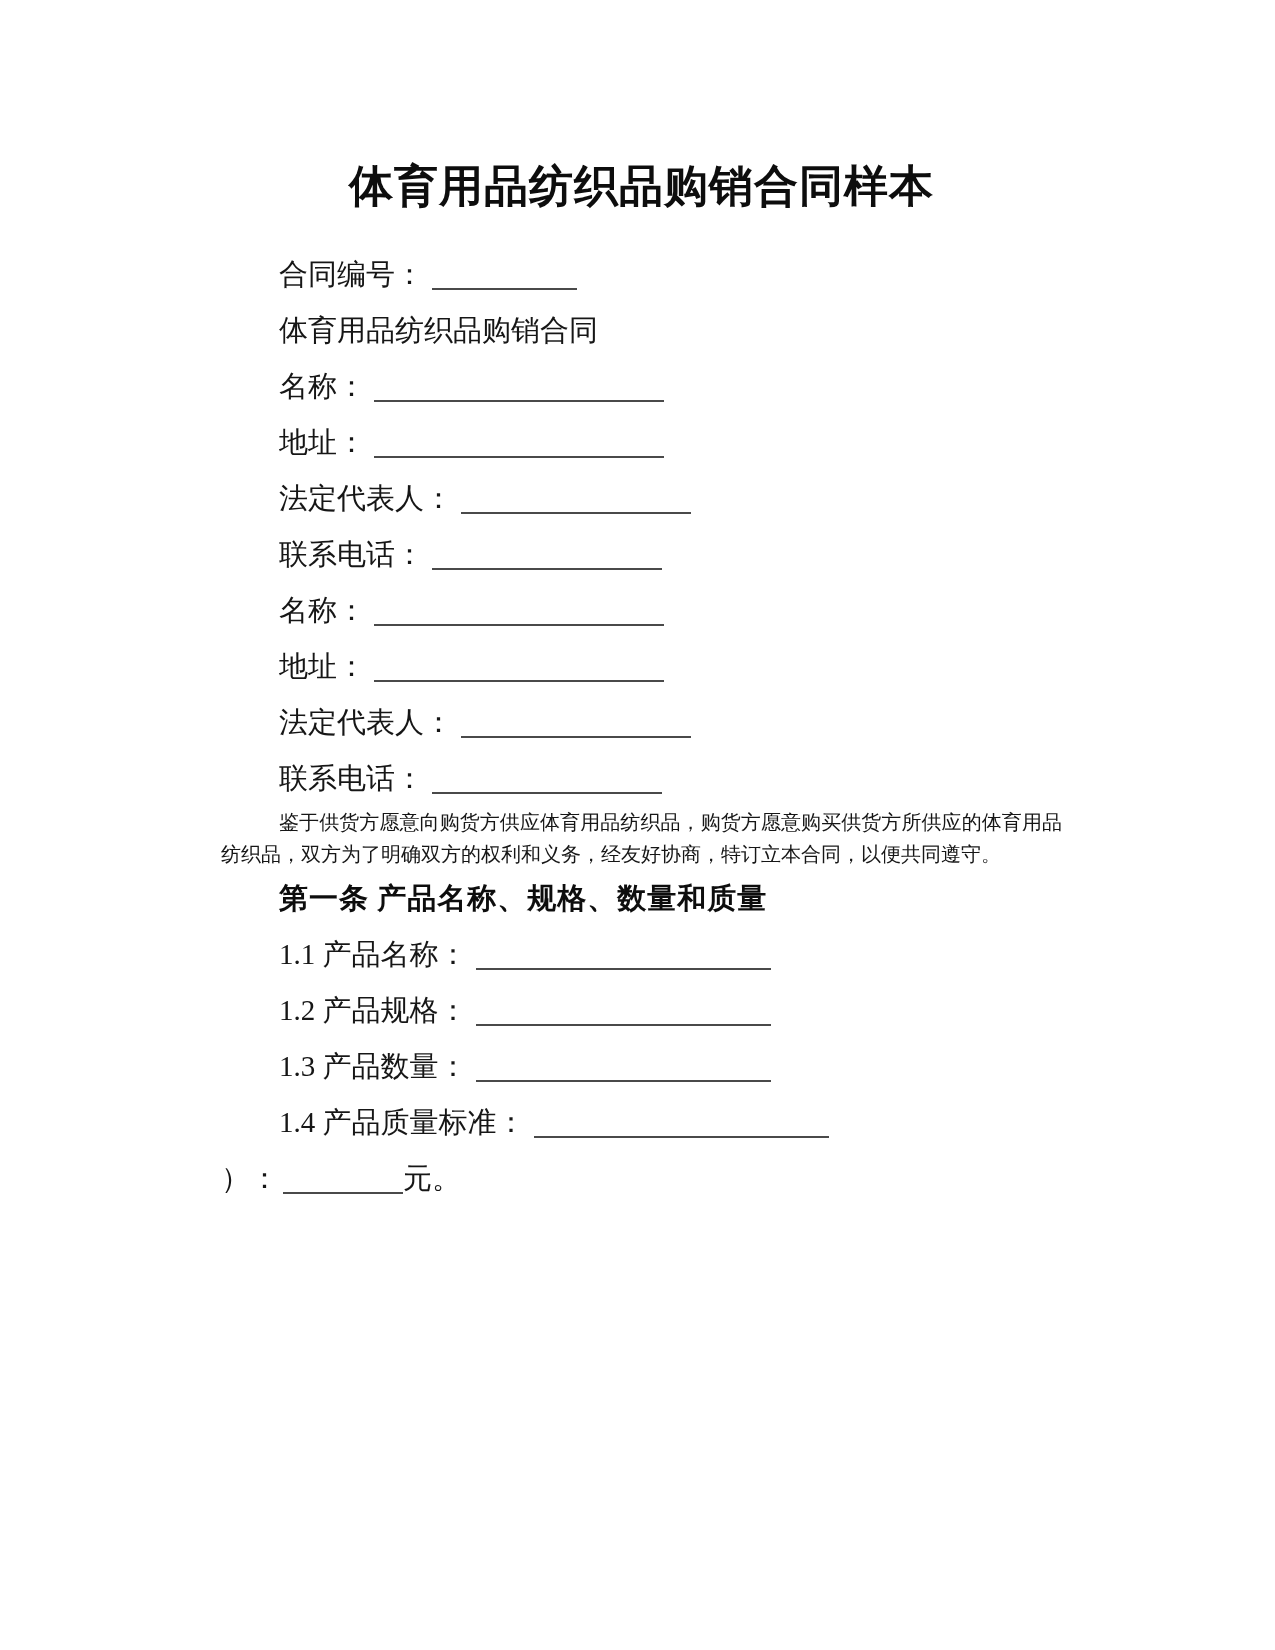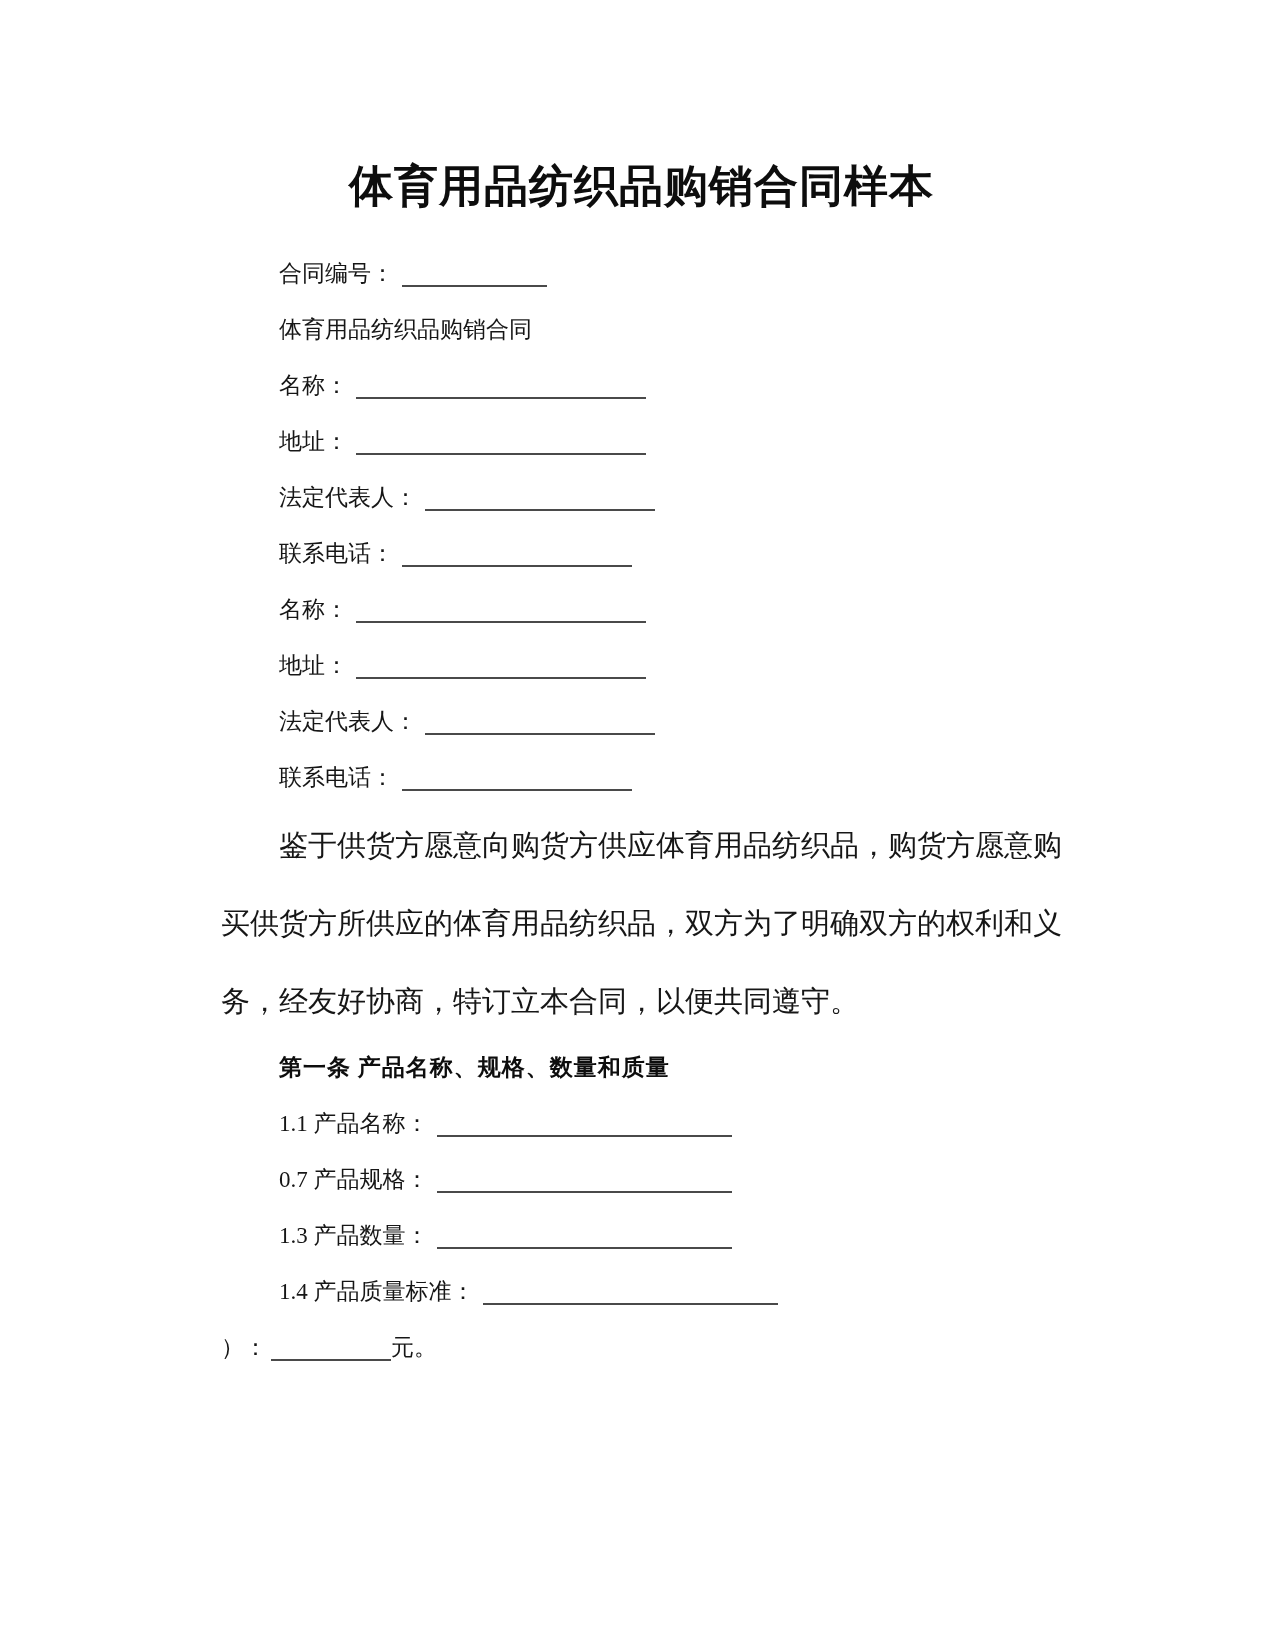--- a/index.html
+++ b/index.html
@@ -24,29 +24,29 @@
     text-align: center;
     font-size: 44px;
     font-weight: bold;
     line-height: 66px;
     letter-spacing: 1px;
     color: #0d0d0d;
     white-space: nowrap;
   }
   .row {
     margin: 0;
-    font-size: 23px;
+    font-size: 29px;
     line-height: 56px;
     white-space: nowrap;
   }
   .indent { padding-left: 58px; }
   .para {
     margin: 0;
-    font-size: 29px;
-    line-height: 78px;
+    font-size: 20px;
+    line-height: 32px;
     text-indent: 58px;
     text-align: justify;
     white-space: normal;
   }
   .heading {
     font-weight: bold;
     letter-spacing: 1px;
     color: #0d0d0d;
   }
   .blank {
@@ -91,21 +91,21 @@
   <p class="row indent"><span>法定代表人：</span><span class="blank bl-c"></span></p>
 
   <p class="row indent"><span>联系电话：</span><span class="blank bl-c"></span></p>
 
   <p class="para">鉴于供货方愿意向购货方供应体育用品纺织品，购货方愿意购买供货方所供应的体育用品纺织品，双方为了明确双方的权利和义务，经友好协商，特订立本合同，以便共同遵守。</p>
 
   <p class="row indent heading">第一条 产品名称、规格、数量和质量</p>
 
   <p class="row indent"><span>1.1 产品名称：</span><span class="blank bl-d"></span></p>
 
-  <p class="row indent"><span>0.7 产品规格：</span><span class="blank bl-d"></span></p>
+  <p class="row indent"><span>1.2 产品规格：</span><span class="blank bl-d"></span></p>
 
   <p class="row indent"><span>1.3 产品数量：</span><span class="blank bl-d"></span></p>
 
   <p class="row indent"><span>1.4 产品质量标准：</span><span class="blank bl-d"></span></p>
 
 
 
   <p class="row"><span>）：</span><span class="blank bl-f tight"></span><span>元。</span></p>
 
 </div>

